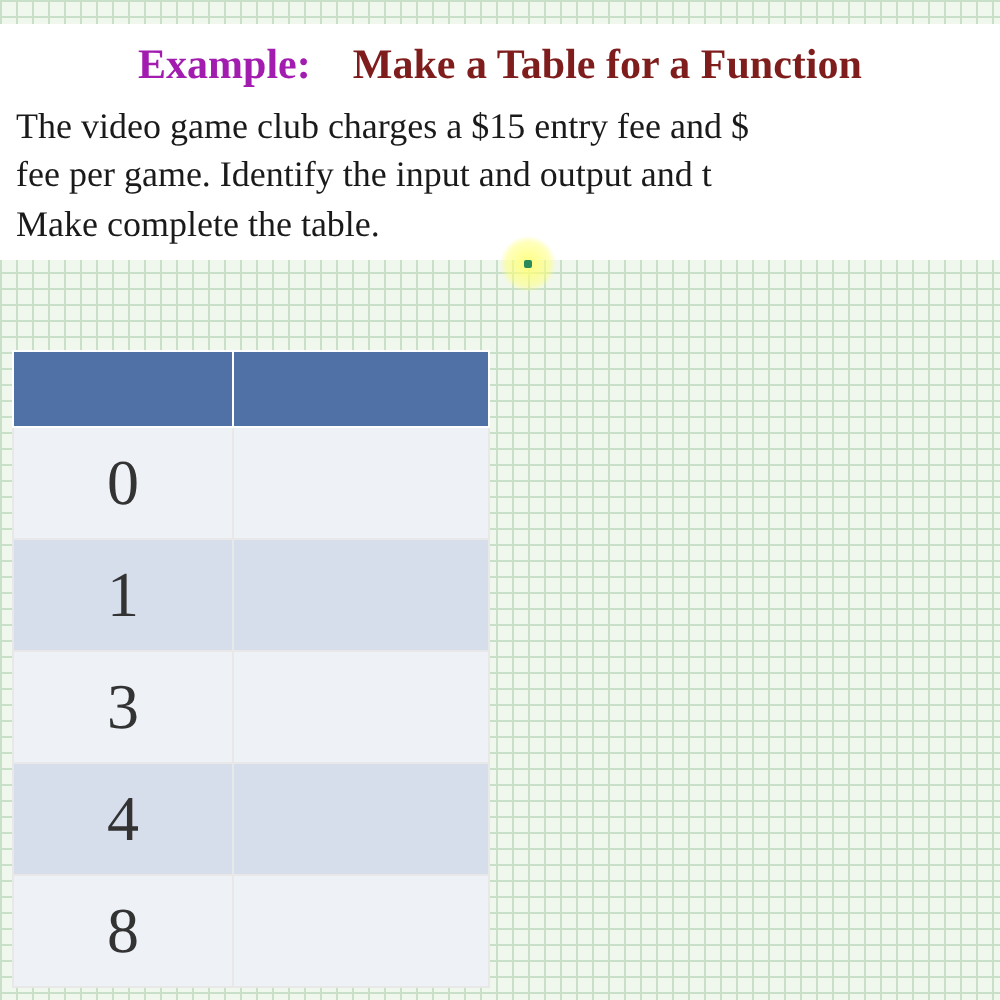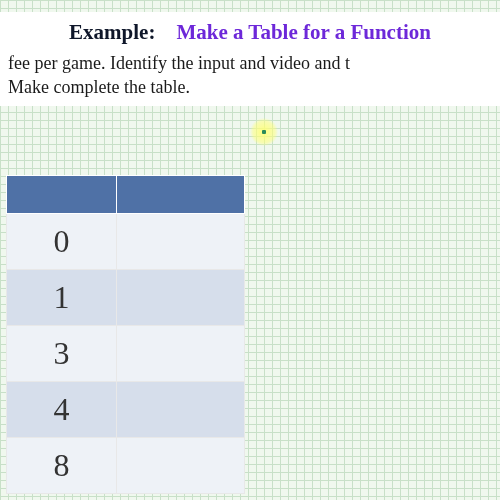--- a/index.html
+++ b/index.html
@@ -30,22 +30,22 @@
     background: #ffffff;
     padding: 8px 6px 6px 6px;
   }
   .heading {
     text-align: center;
     font-size: 21px;
     font-weight: bold;
     margin-bottom: 6px;
     white-space: nowrap;
   }
-  .example-label { color: #0f172a; }
-  .title-text { color: #6d28d9; }
+  .example-label { color: #a21caf; }
+  .title-text { color: #7f1d1d; }
   .problem {
     color: #1a1a1a;
     font-size: 18px;
     line-height: 1.35;
     padding-left: 2px;
   }
   .table-wrap {
     position: absolute;
     left: 6px;
     top: 175px;
@@ -95,21 +95,22 @@
 
 <div class="graph-bg"></div>
 
 <div class="white-box">
   <div class="heading">
     <span class="example-label">Example:</span>
     <span>&nbsp;&nbsp;</span>
     <span class="title-text">Make a Table for a Function</span>
   </div>
   <div class="problem">
-    <div>fee per game.   Identify the input and video and t</div>
+    <div>The video game club charges a $15 entry fee and $</div>
+    <div>fee per game.   Identify the input and output and t</div>
     <div>Make complete the table.</div>
   </div>
 </div>
 
 <div class="table-wrap">
   <table>
     <tbody>
         <tr>
       <th class="col-a"></th>
       <th class="col-b"></th>

